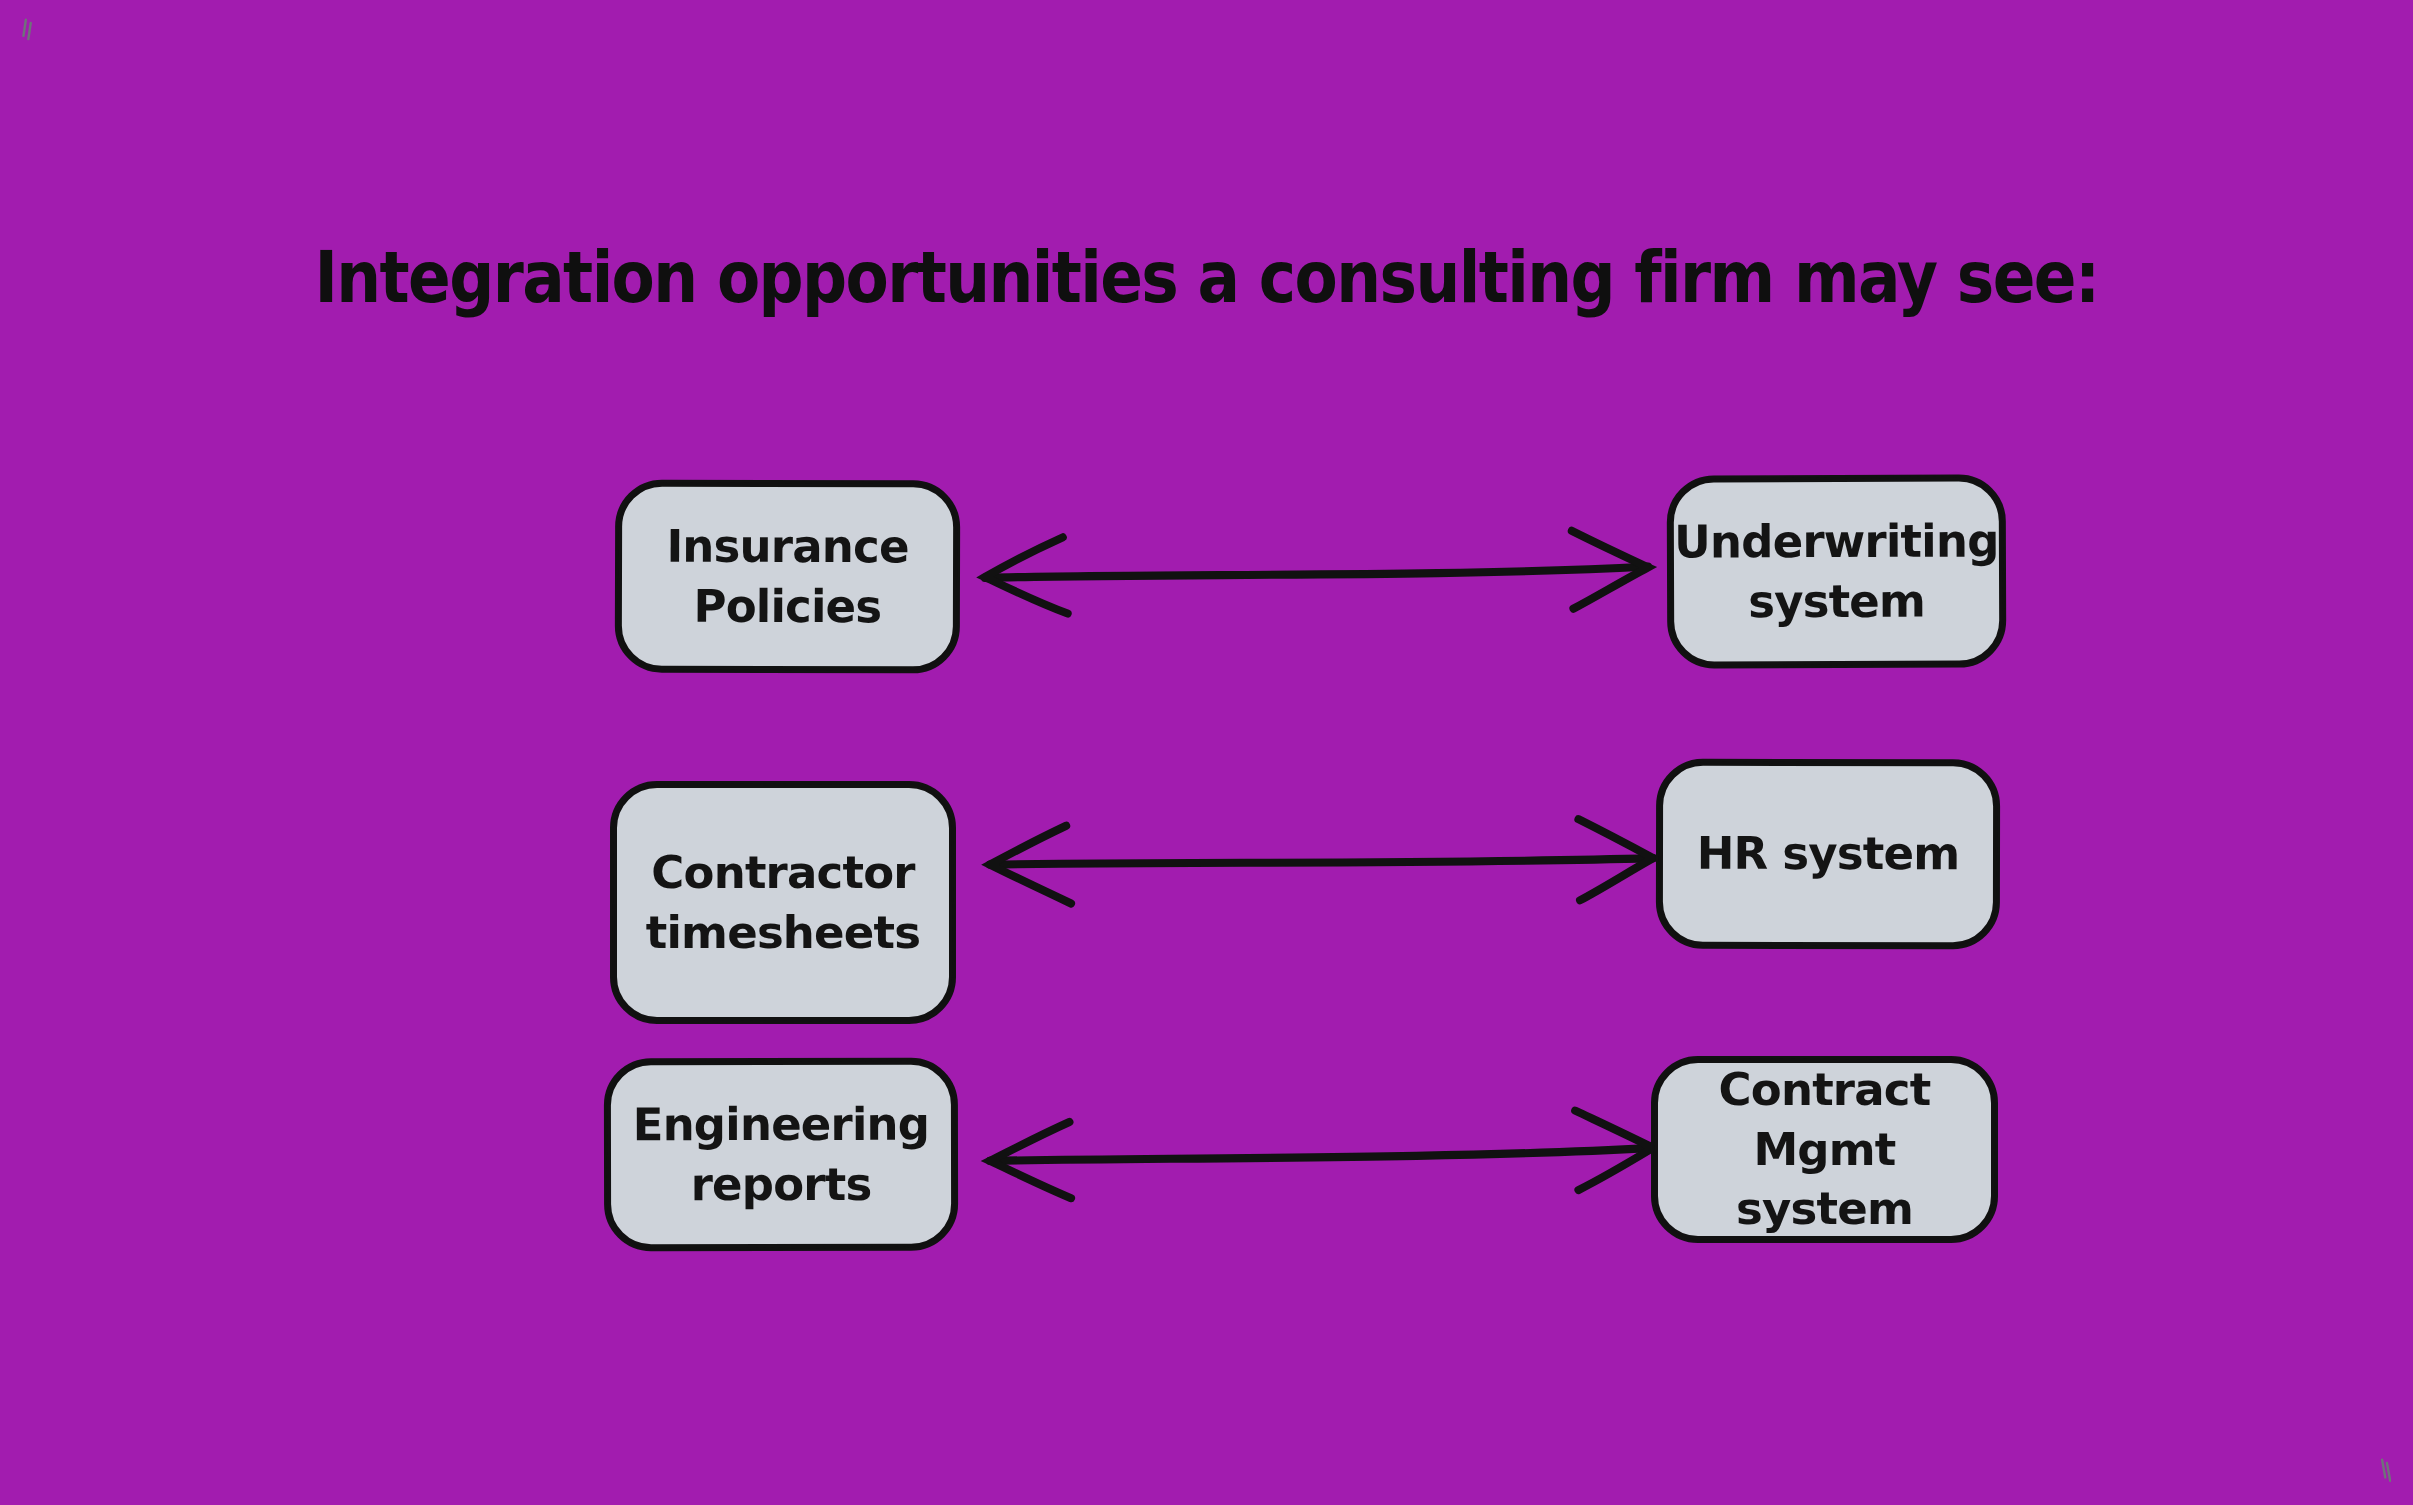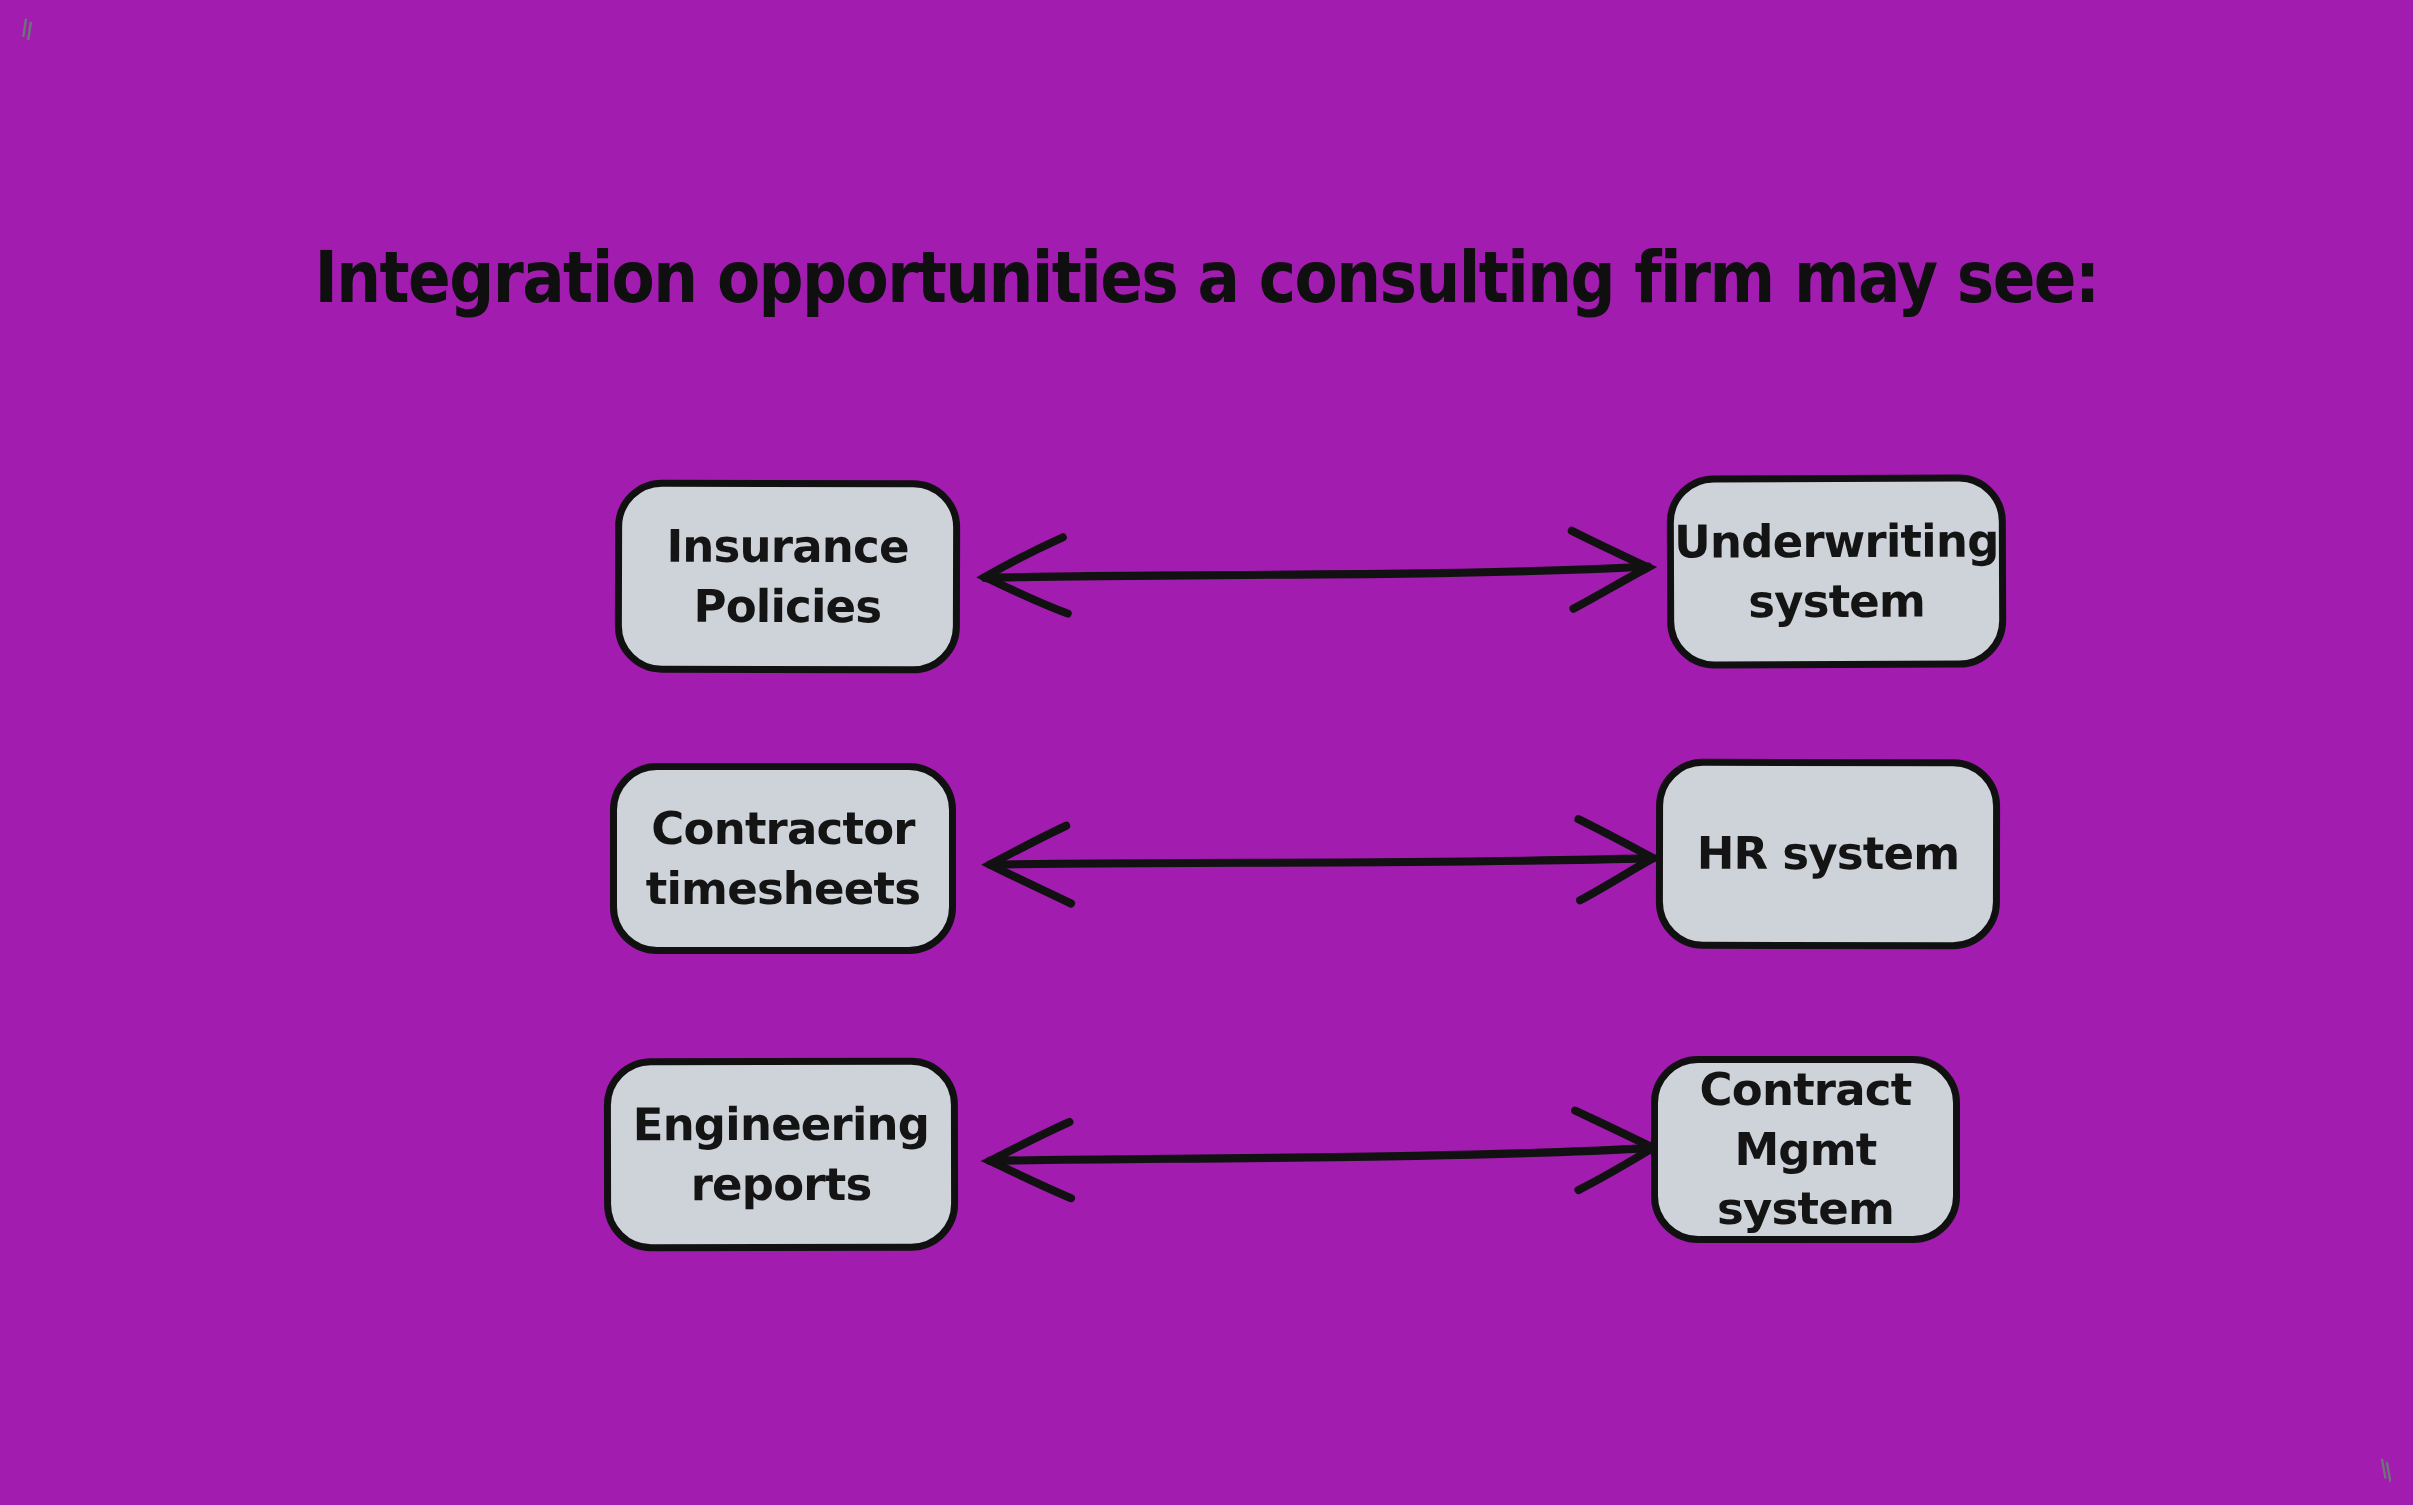--- a/index.html
+++ b/index.html
@@ -48,24 +48,24 @@
     content: "";
     position: absolute;
     inset: -4.9px;
     border: 2.4px solid rgba(17,17,17,0.85);
     border-radius: 50px;
     transform: rotate(-0.35deg);
     pointer-events: none;
   }
   .box.r1-left  { left: 615px;  top: 480px;  width: 345px; height: 193px; transform: rotate(0.15deg); }
   .box.r1-right { left: 1667px; top: 475px;  width: 339px; height: 193px; transform: rotate(-0.2deg); }
-  .box.r2-left  { left: 610px;  top: 763px;  width: 346px; height: 191px; }
+  .box.r2-left  { left: 610px;  top: 781px;  width: 346px; height: 243px; }
   .box.r2-right { left: 1656px; top: 759px;  width: 344px; height: 190px; transform: rotate(0.1deg); }
   .box.r3-left  { left: 604px;  top: 1058px; width: 354px; height: 193px; transform: rotate(-0.1deg); }
-  .box.r3-right { left: 1651px; top: 1056px; width: 309px; height: 187px; }
+  .box.r3-right { left: 1651px; top: 1056px; width: 347px; height: 187px; }
   .arrow { position: absolute; width: 689px; height: 114px; }
   .arrow.row1 { left: 972px; top: 516px; }
   .arrow.row2 { left: 977px; top: 806px; }
   .arrow.row3 { left: 977px; top: 1099px; }
   .arrow svg { display: block; width: 100%; height: 100%; }
   .pen-mark { position: absolute; }
   .pen-mark.top-left { left: 21px; top: 18px; width: 13px; height: 26px; }
   .pen-mark.bottom-right { left: 2378px; top: 1458px; width: 13px; height: 26px; }
 </style>
 </head>

